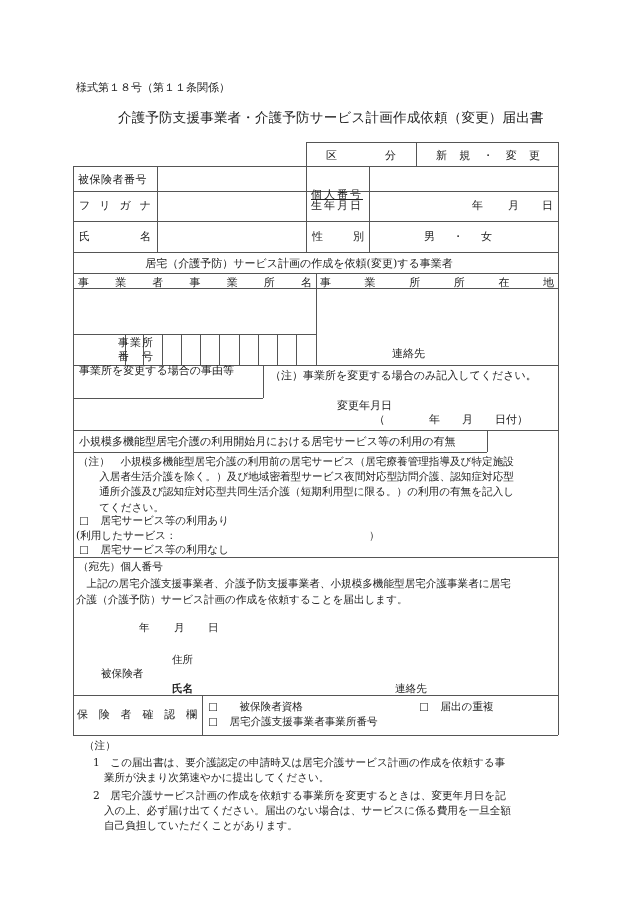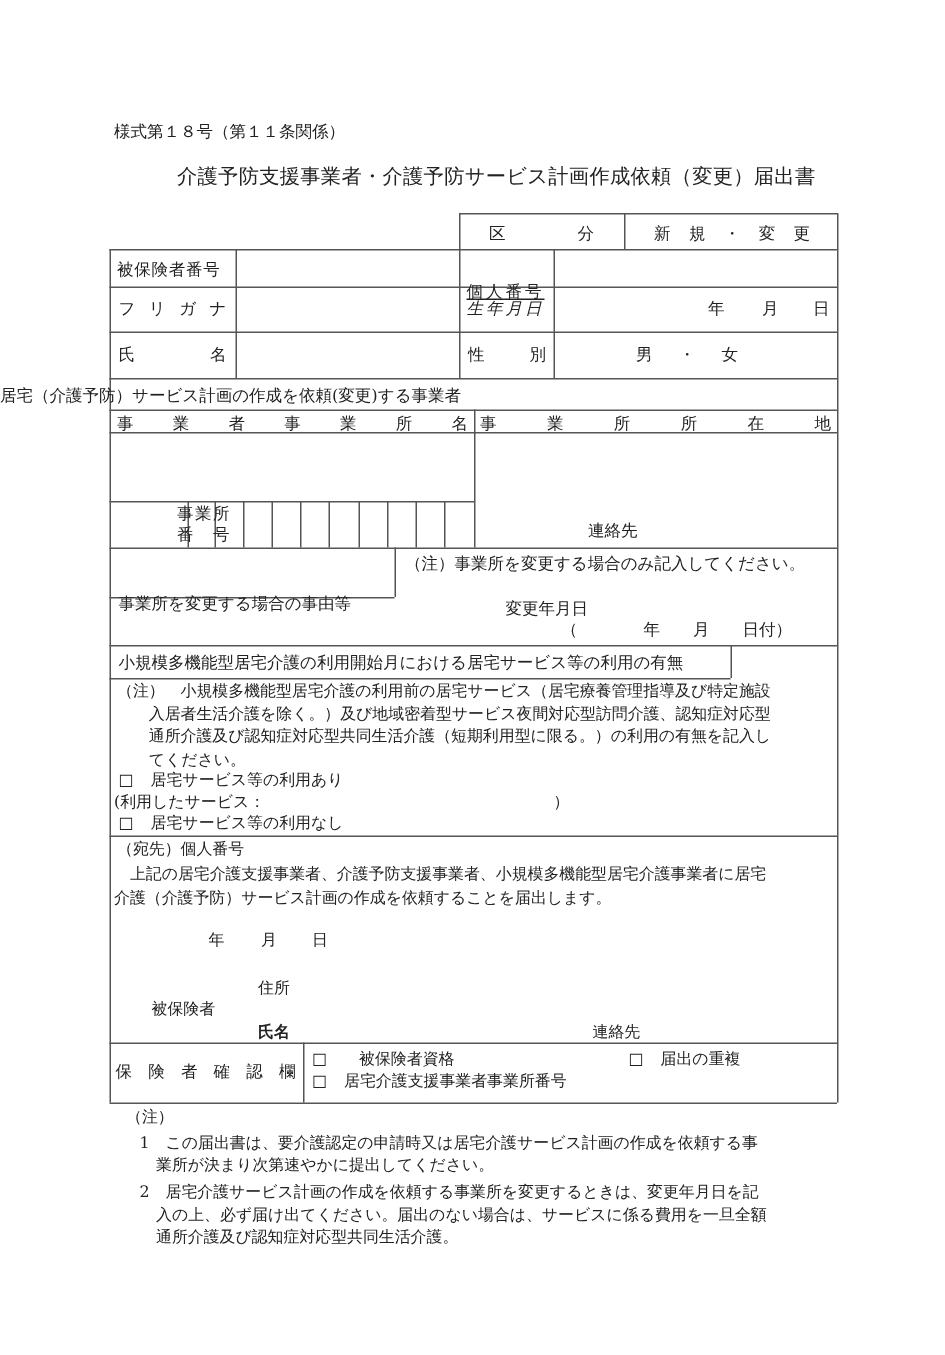--- a/index.html
+++ b/index.html
@@ -95,36 +95,36 @@
 
 <div class="abs spread cell-text" style="left:79px; top:229px; width:72px;">
   <span>氏</span>
   <span>名</span>
 </div>
 <div class="box" style="left:158px; top:222px; width:148px; height:30px;"></div>
 
 <div class="abs cell-text" style="left:311px; top:187px; letter-spacing:2px;text-decoration:underline;">個人番号</div>
 <div class="box" style="left:370px; top:167px; width:188px; height:24px;"></div>
 
-<div class="abs cell-text" style="left:311px; top:198px; letter-spacing:2px;font-style:italic;">生年月日</div>
+<div class="abs cell-text" style="left:311px; top:198px; letter-spacing:2px;">生年月日</div>
 <div class="abs cell-text" style="left:472px; top:198px;">年</div>
 <div class="abs cell-text" style="left:508px; top:198px;">月</div>
 <div class="abs cell-text" style="left:542px; top:198px;">日</div>
 
 <div class="abs spread cell-text" style="left:312px; top:229px; width:52px;">
   <span>性</span>
   <span>別</span>
 </div>
 <div class="abs spread cell-text" style="left:424px; top:229px; width:68px;">
   <span>男</span>
   <span>・</span>
   <span>女</span>
 </div>
 
-<div class="abs cell-text" style="left:0; width:598px; top:256px; ">居宅（介護予防）サービス計画の作成を依頼(変更)する事業者</div>
+<div class="abs cell-text" style="left:0; width:598px; top:256px; text-align:center;">居宅（介護予防）サービス計画の作成を依頼(変更)する事業者</div>
 
 <div class="abs spread cell-text" style="left:78px; top:275px; width:234px;">
   <span>事</span>
   <span>業</span>
   <span>者</span>
   <span>事</span>
   <span>業</span>
   <span>所</span>
   <span>名</span>
 </div>
@@ -138,21 +138,21 @@
 </div>
 <div class="box" style="left:74px; top:289px; width:242px; height:45px;"></div>
 <div class="box" style="left:317px; top:289px; width:241px; height:45px;"></div>
 
 <div class="abs cell-text" style="left:78px; top:336px; letter-spacing:1px; line-height:14px;margin-left:40px;">
   <div>事業所</div>
   <div>番　号</div>
 </div>
 <div class="abs cell-text" style="left:392px; top:346px;">連絡先</div>
 
-<div class="abs cell-text" style="left:79px; top:395px;">事業所を変更する場合の事由等</div>
+<div class="abs cell-text" style="left:79px; top:363px;">事業所を変更する場合の事由等</div>
 <div class="abs cell-text" style="left:270px; top:368px;">（注）事業所を変更する場合のみ記入してください。</div>
 <div class="box" style="left:264px; top:382px; width:294px; height:16px;"></div>
 <div class="abs cell-text" style="left:337px; top:398px;">変更年月日</div>
 <div class="abs cell-text" style="left:374px; top:412px;">（　　　　年　　月　　日付）</div>
 
 <div class="abs cell-text" style="left:79px; top:434px;">小規模多機能型居宅介護の利用開始月における居宅サービス等の利用の有無</div>
 <div class="box" style="left:488px; top:431px; width:70px; height:21px;"></div>
 <div class="abs note-text" style="left:78px; top:454px;">
   <div>（注）　小規模多機能型居宅介護の利用前の居宅サービス（居宅療養管理指導及び特定施設</div>
   <div>　　入居者生活介護を除く。）及び地域密着型サービス夜間対応型訪問介護、認知症対応型</div>
@@ -206,14 +206,14 @@
 </div>
 
 <div class="abs note-text" style="left:84px; top:738px;">（注）</div>
 <div class="abs note-text" style="left:93px; top:755px;">
   <div><span>1</span><span>　この届出書は、要介護認定の申請時又は居宅介護サービス計画の作成を依頼する事</span></div>
   <div style="margin-left:11px;">業所が決まり次第速やかに提出してください。</div>
 </div>
 <div class="abs note-text" style="left:93px; top:788px;">
   <div><span>2</span><span>　居宅介護サービス計画の作成を依頼する事業所を変更するときは、変更年月日を記</span></div>
   <div style="margin-left:11px;">入の上、必ず届け出てください。届出のない場合は、サービスに係る費用を一旦全額</div>
-  <div style="margin-left:11px;">通所介護及び認知症対応型共同生活介護。</div>
+  <div style="margin-left:11px;">自己負担していただくことがあります。</div>
 </div>
 
 </body></html>

